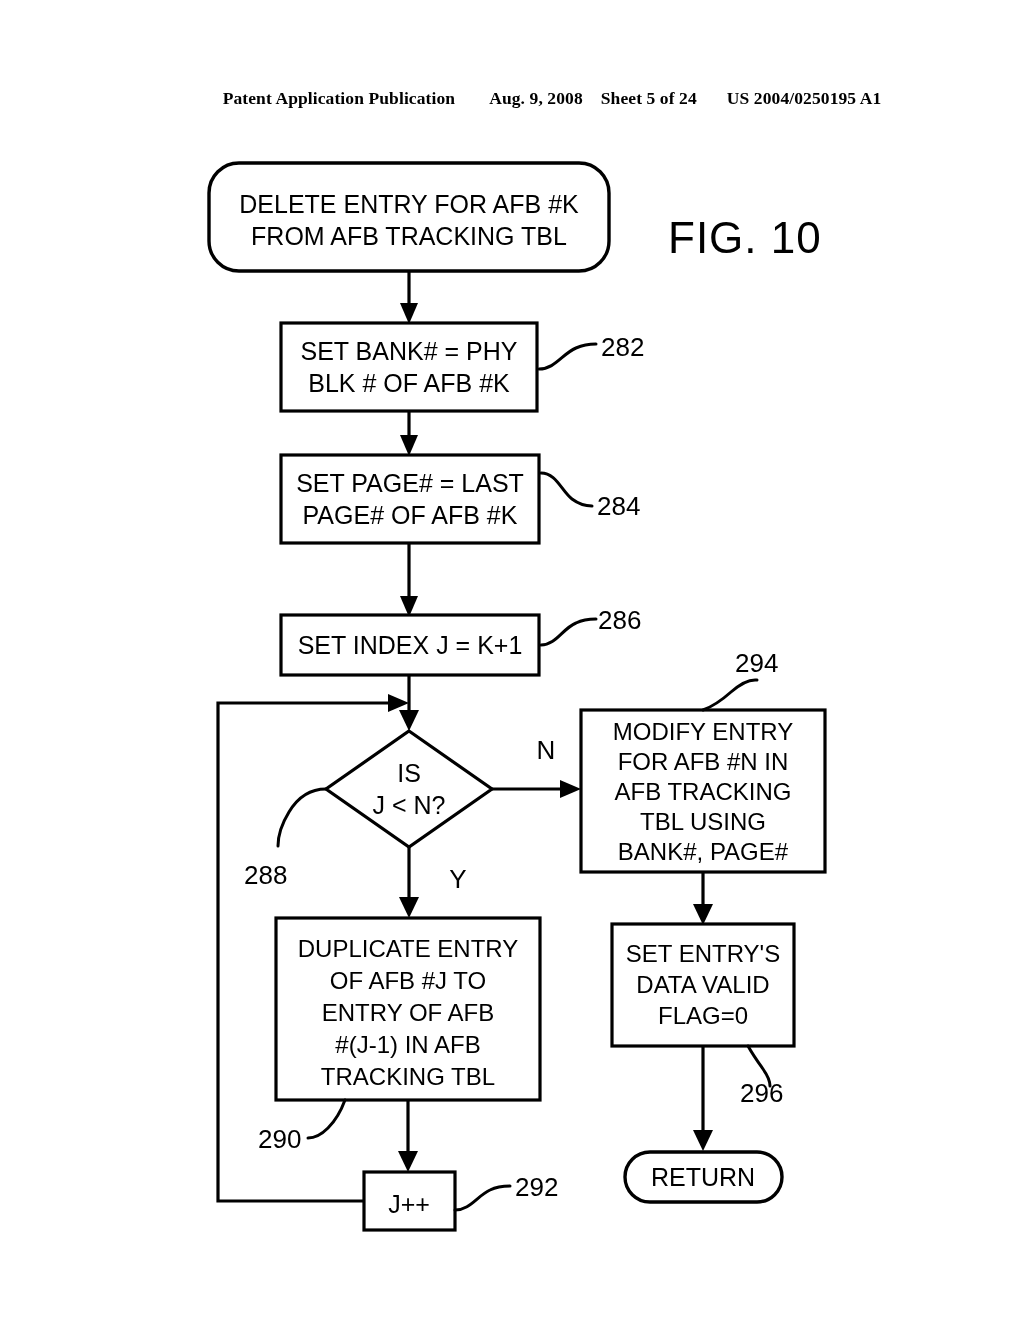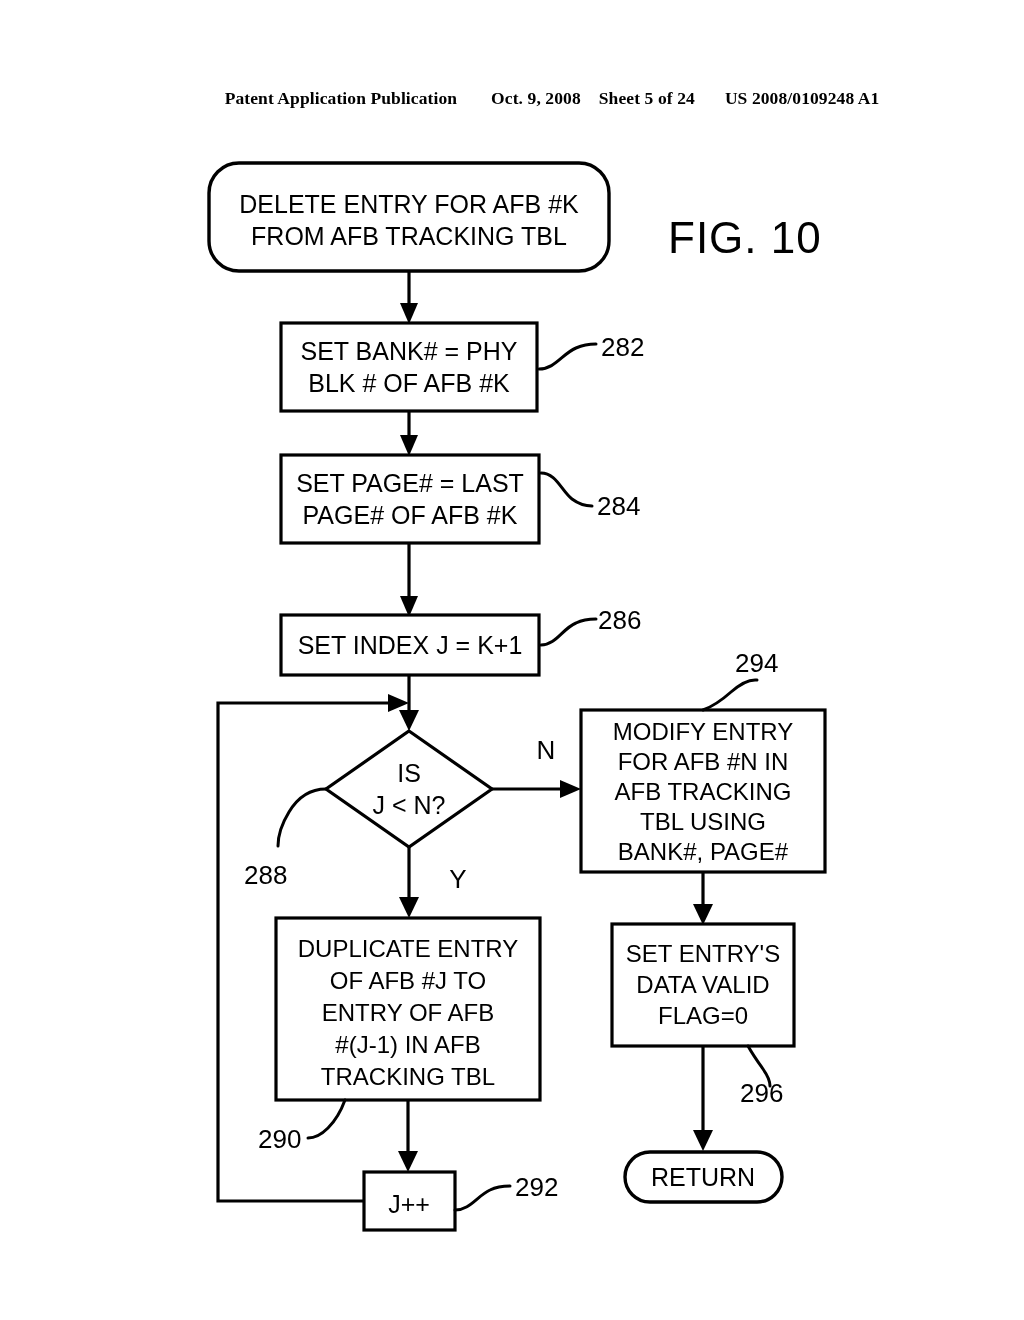--- a/index.html
+++ b/index.html
@@ -97,25 +97,25 @@
   .arrowhead { fill: #000000; stroke: none; }
 </style>
 </head>
 <body>
 
 <div class="page">
 
   <div class="pub-header">
     <span class="seg">Patent Application Publication</span>
     <span class="gap-xl"></span>
-    <span class="seg">Oct. 9, 2008</span>
+    <span class="seg">Aug. 9, 2008</span>
     <span class="gap-md"></span>
     <span class="seg">Sheet 5 of 24</span>
     <span class="gap-lg"></span>
-    <span class="seg">US 2008/0109248 A1</span>
+    <span class="seg">US 2004/0250195 A1</span>
   </div>
 
   <div class="figure">
     <svg class="flow" viewBox="0 0 1024 1320" xmlns="http://www.w3.org/2000/svg">
 
       <text class="fig-label" x="668" y="253">FIG. 10</text>
 
       <g>
         <rect class="shape-round" x="209" y="163" width="400" height="108" rx="30" ry="30"></rect>
         <text class="node-text" x="409" y="213">DELETE ENTRY FOR AFB #K</text>

